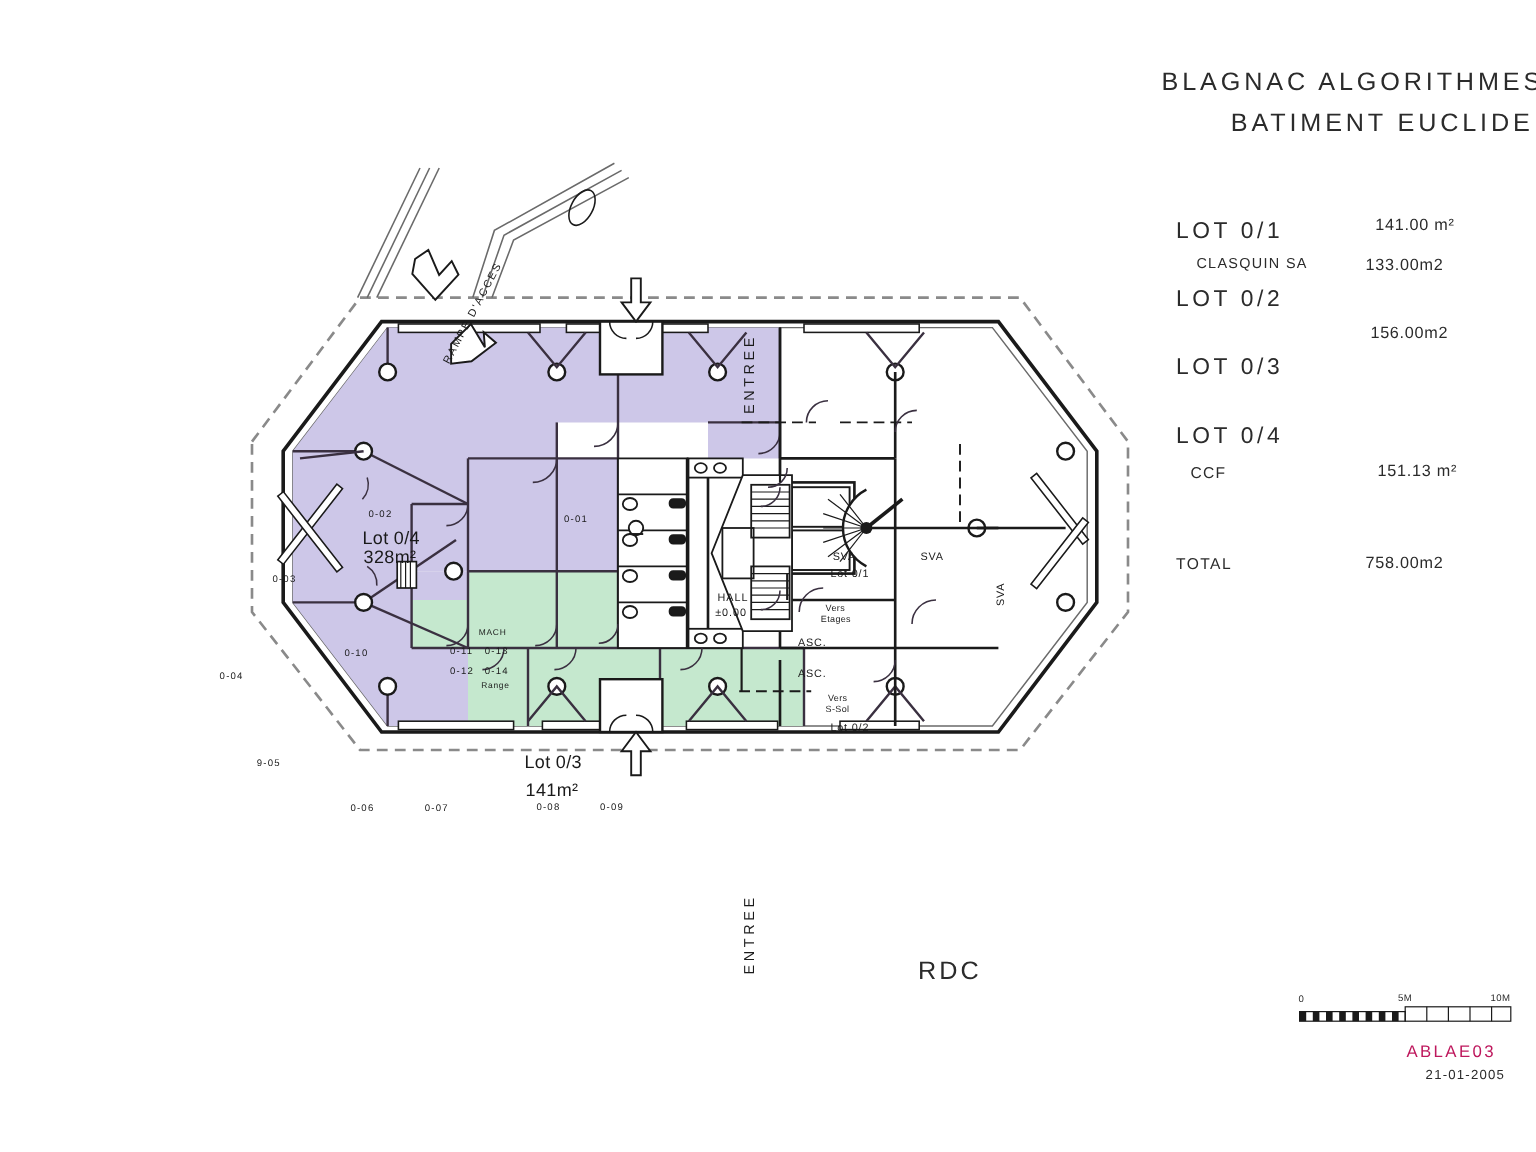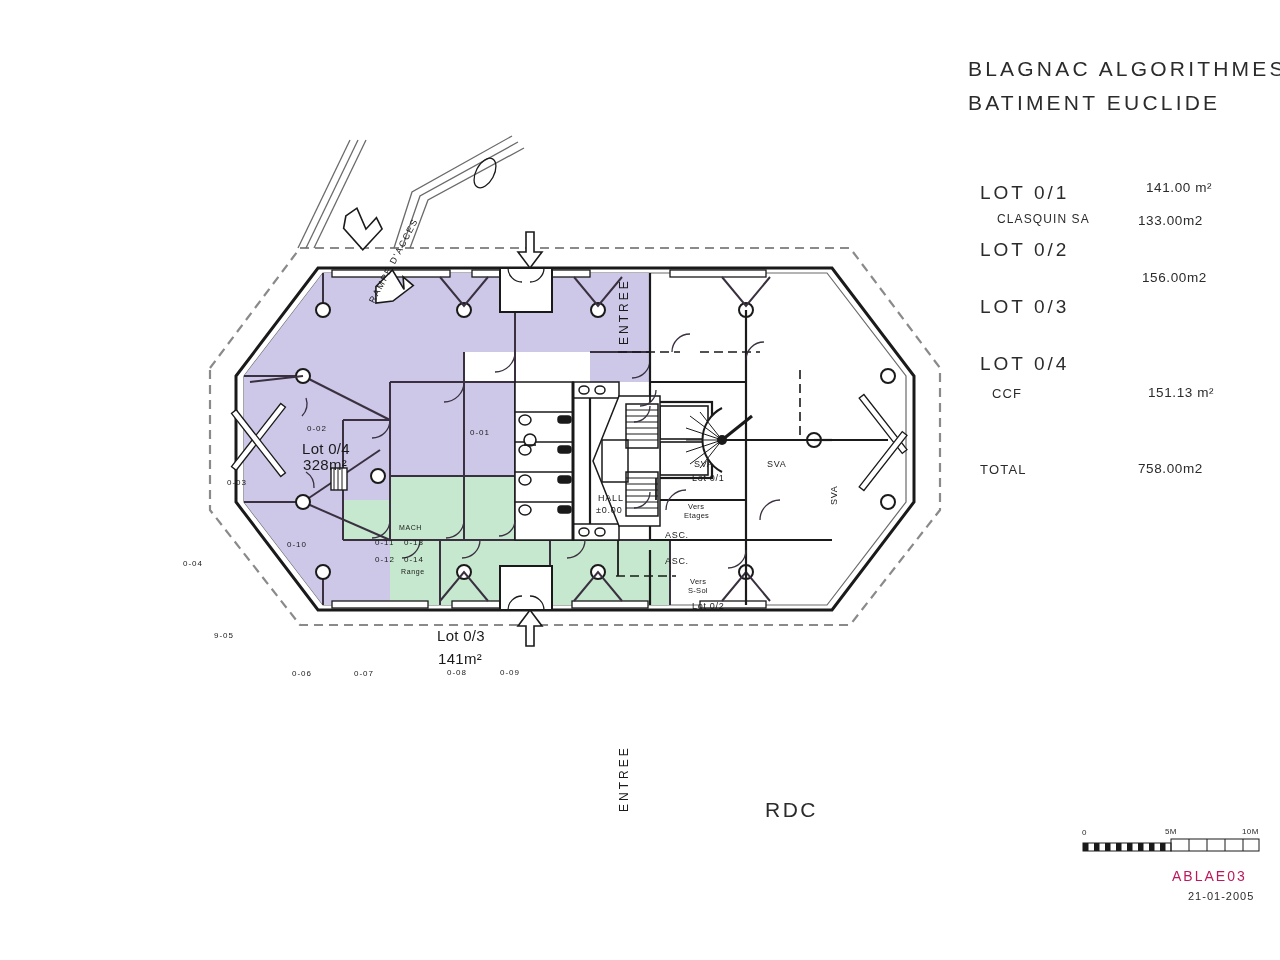--- a/index.html
+++ b/index.html
@@ -2,21 +2,21 @@
 <html><head>
 <meta charset="utf-8">
 <style>
   html,body{margin:0;padding:0;background:#ffffff;}
   body{width:1280px;height:960px;position:relative;overflow:hidden;
        font-family:"Liberation Sans",sans-serif;color:#1a1a1a;}
   #sheet{position:absolute;inset:0;}
 
   
   .title-block{position:absolute;left:968px;top:52px;width:310px;}
-  .title-line{font-size:21px;letter-spacing:3.2px;color:#2b2b2b;line-height:34px;white-space:nowrap;}
+  .title-line{font-size:21px;letter-spacing:3.2px;color:#2b2b2b;line-height:34px;white-space:nowrap;text-align:right;}
 
   
   .legend{position:absolute;left:968px;top:180px;width:310px;}
   .lot-head{position:absolute;font-size:19px;letter-spacing:3px;color:#2b2b2b;white-space:nowrap;}
   .lot-sub{position:absolute;font-size:12px;letter-spacing:1.1px;color:#2b2b2b;white-space:nowrap;}
   .lot-area{position:absolute;font-size:13.5px;letter-spacing:0.6px;color:#2b2b2b;white-space:nowrap;}
   .total-lbl{position:absolute;font-size:13px;letter-spacing:1.2px;color:#2b2b2b;}
   .total-val{position:absolute;font-size:13.5px;letter-spacing:0.6px;color:#2b2b2b;}
 
   

